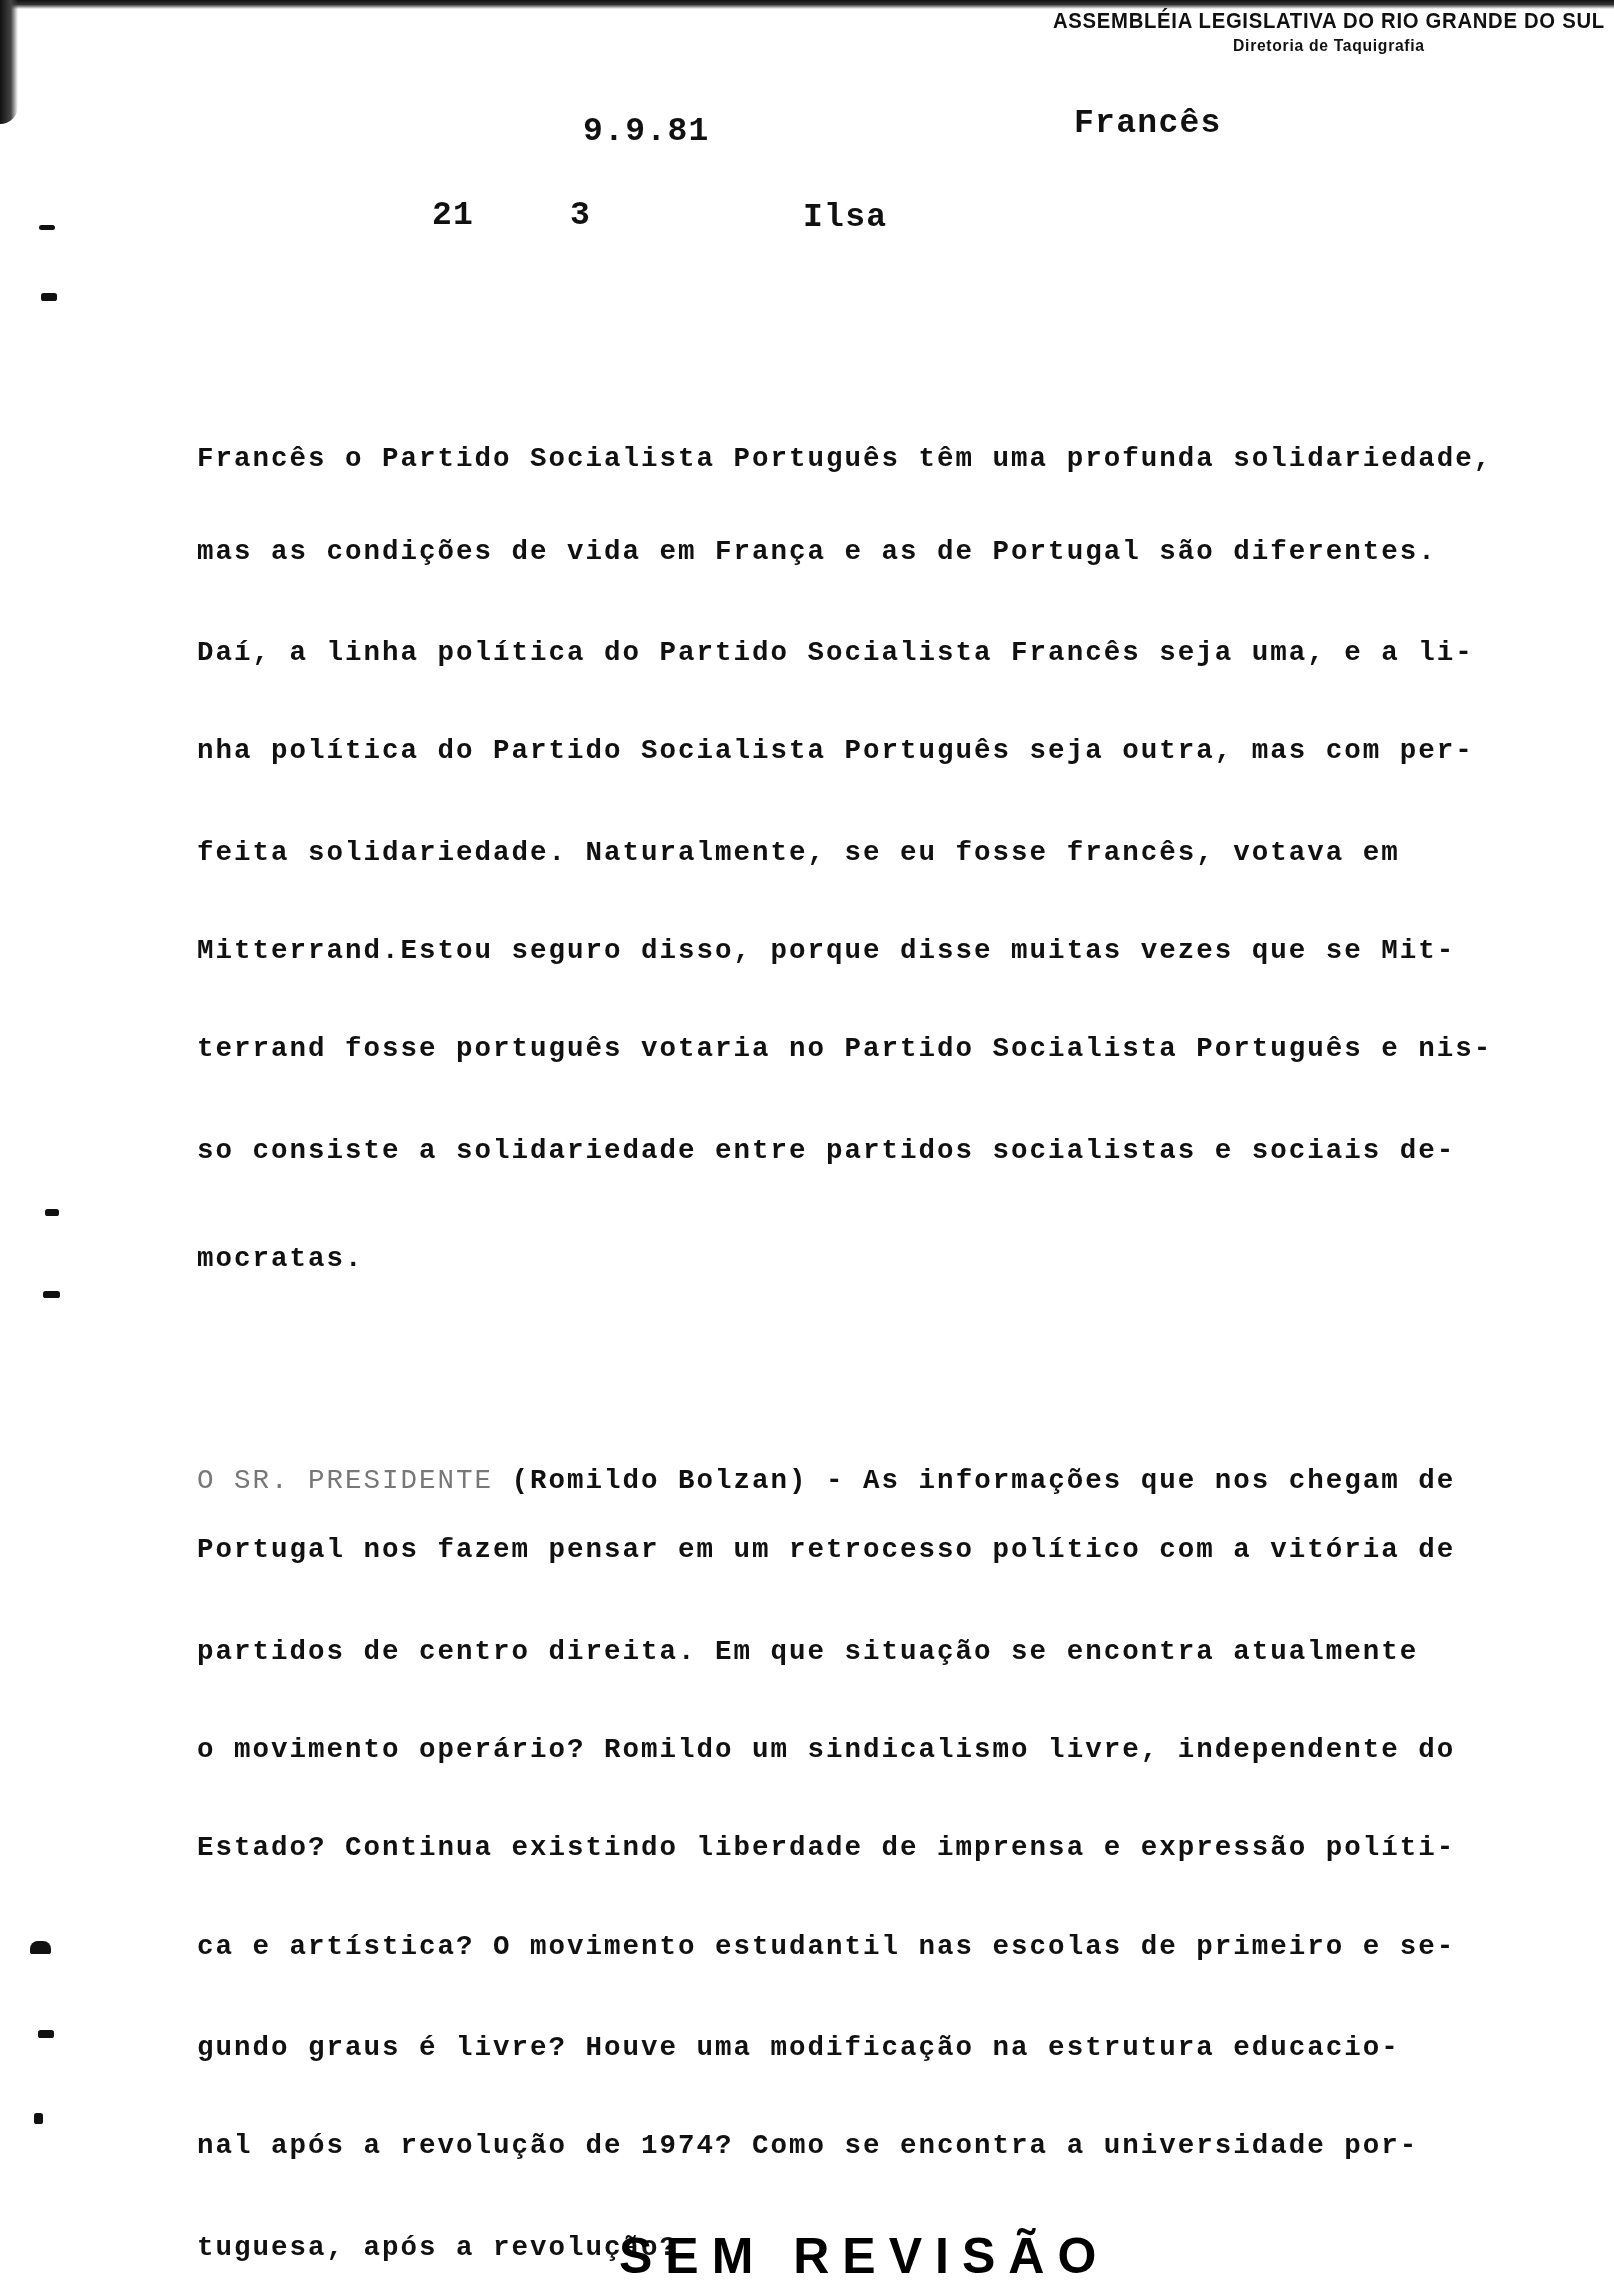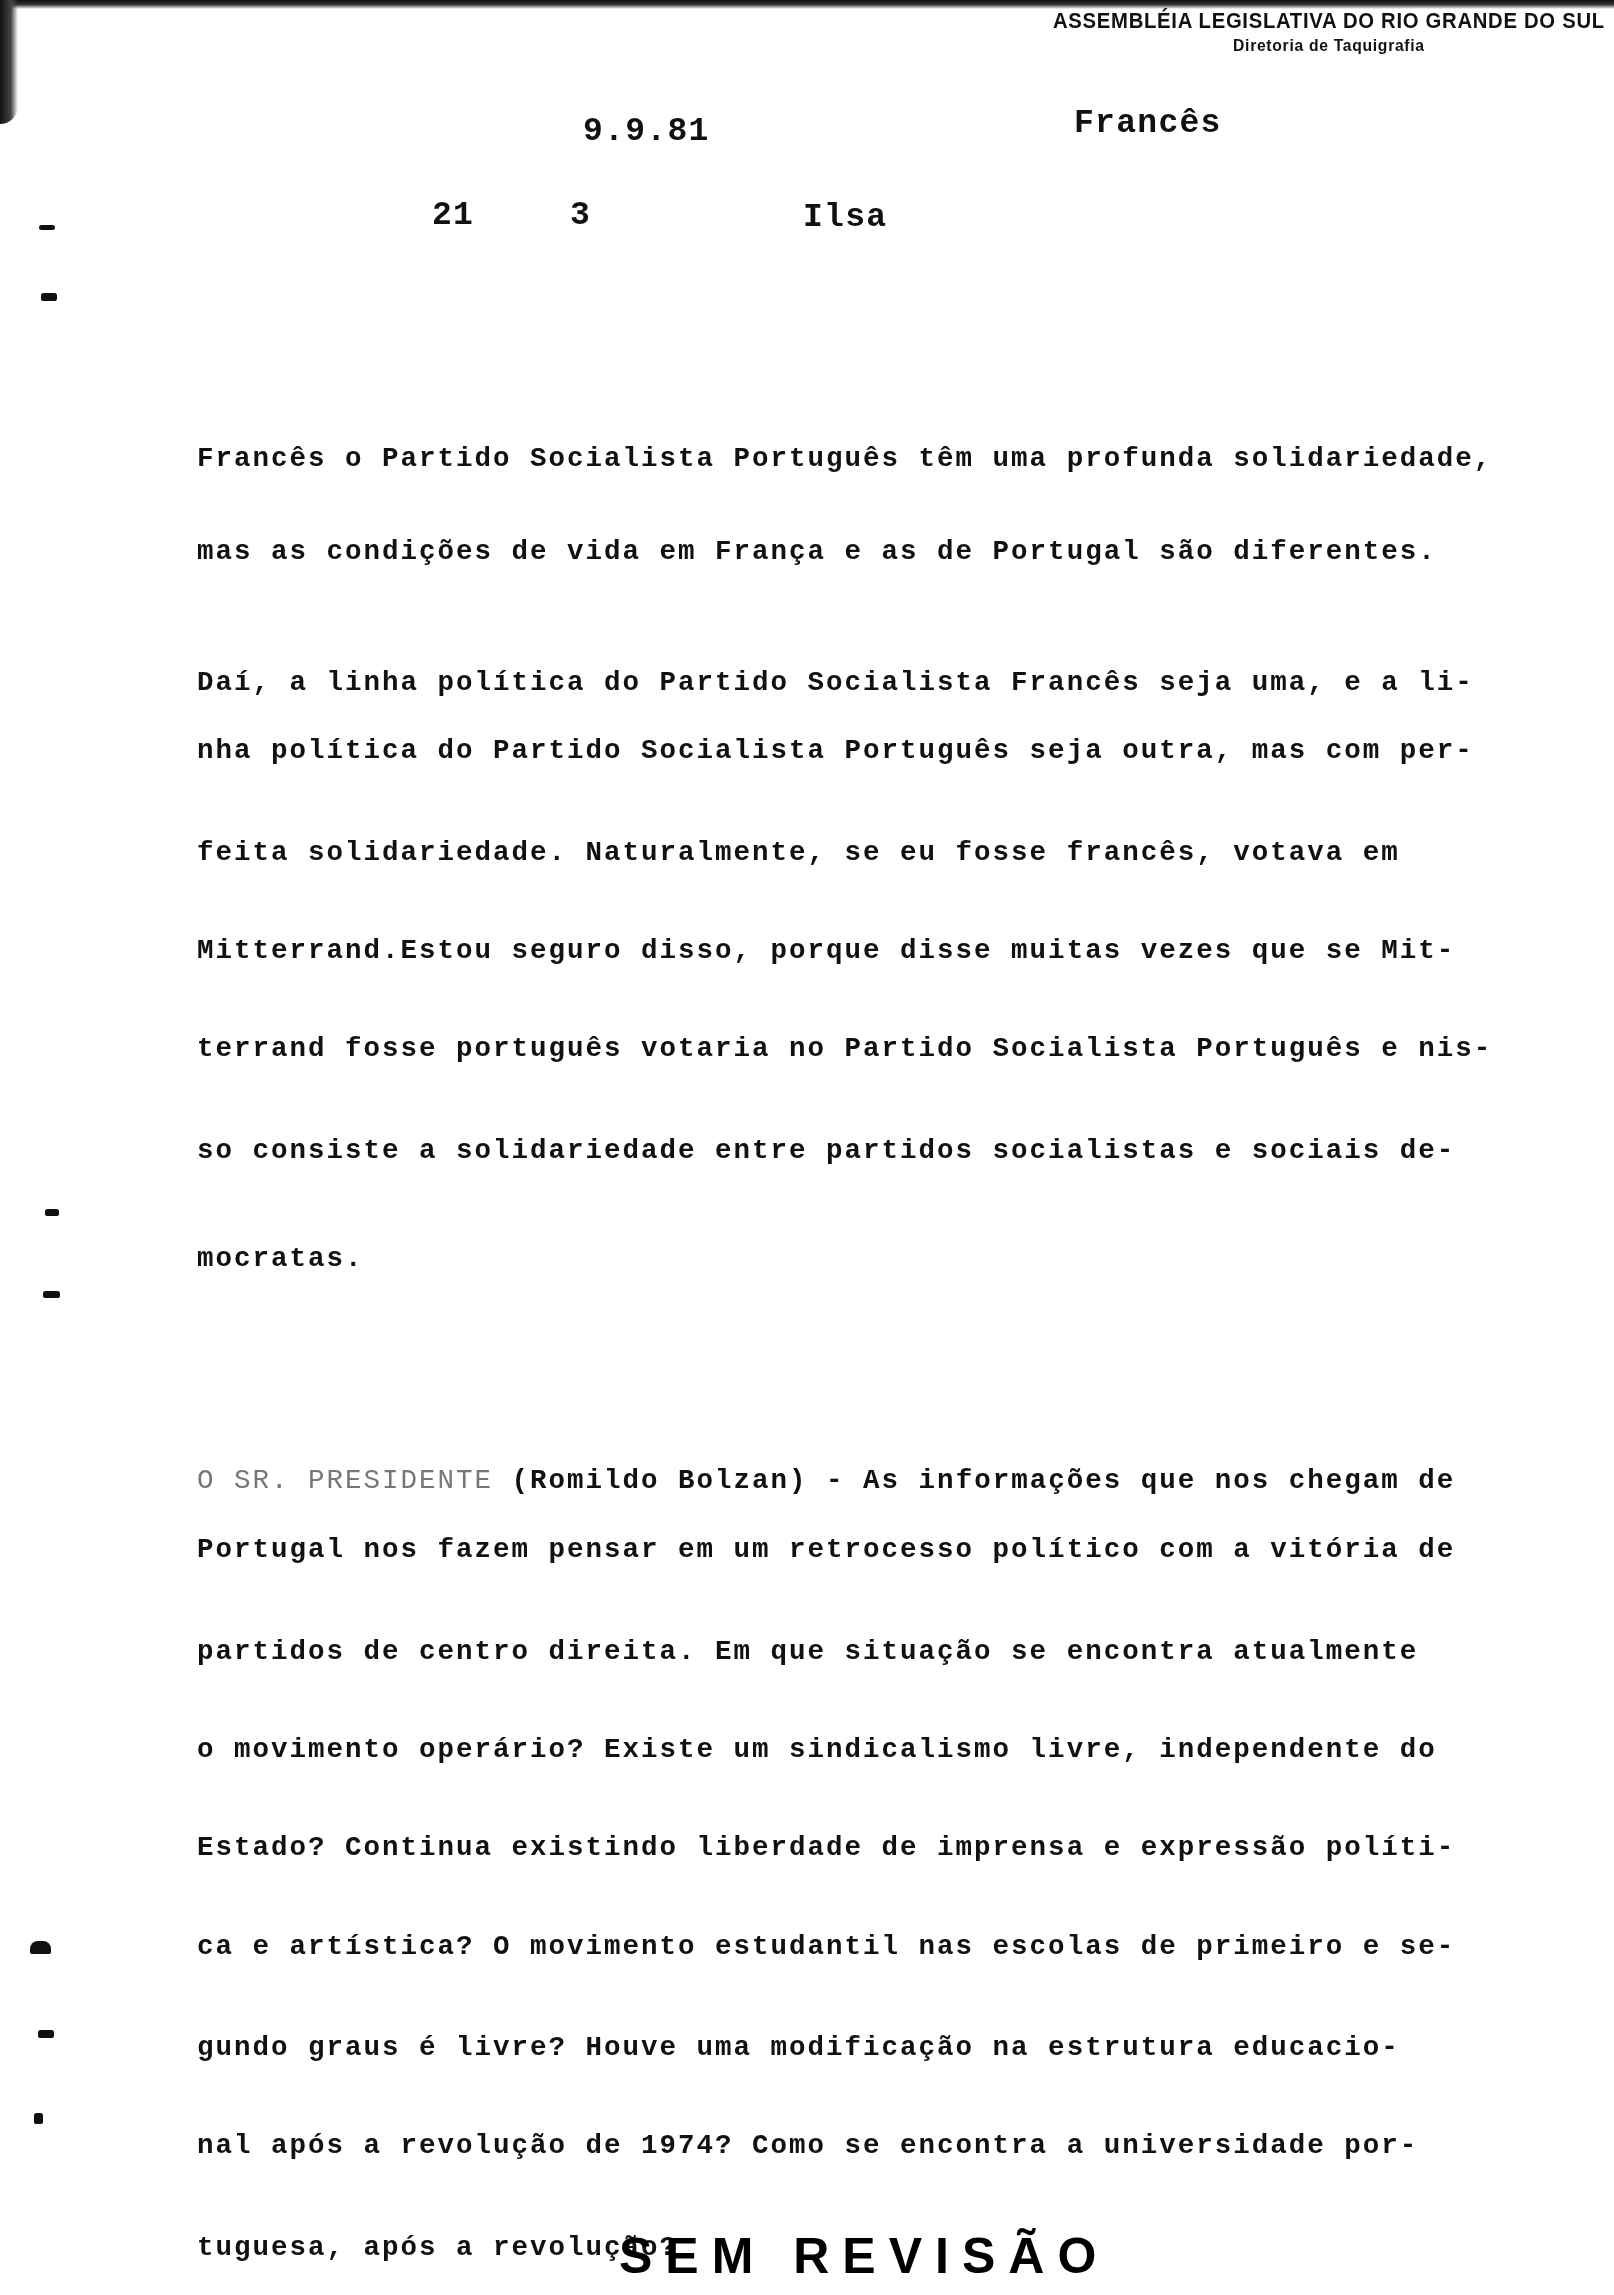--- a/index.html
+++ b/index.html
@@ -104,37 +104,37 @@
 
 <div class="meta" style="left:583px; top:113px;">9.9.81</div>
 <div class="meta" style="left:1074px; top:105px;">Francês</div>
 <div class="meta" style="left:432px; top:197px;">21</div>
 <div class="meta" style="left:570px; top:197px;">3</div>
 <div class="meta" style="left:803px; top:199px;">Ilsa</div>
 
 <div class="body-text" style="top:0;">
   <div class="line" style="top:445px;">Francês o Partido Socialista Português têm uma profunda solidariedade,</div>
   <div class="line" style="top:538px;">mas as condições de vida em França e as de Portugal são diferentes.</div>
-  <div class="line" style="top:639px;margin-top:30px;">Daí, a linha política do Partido Socialista Francês seja uma, e a li-</div>
+  <div class="line" style="top:639px;">Daí, a linha política do Partido Socialista Francês seja uma, e a li-</div>
   <div class="line" style="top:737px;">nha política do Partido Socialista Português seja outra,  mas com per-</div>
   <div class="line" style="top:839px;">feita solidariedade. Naturalmente, se eu fosse  francês, votava em</div>
   <div class="line" style="top:937px;">Mitterrand.Estou  seguro disso, porque disse muitas vezes que se Mit-</div>
   <div class="line" style="top:1035px;">terrand fosse português votaria no Partido Socialista Português e nis-</div>
   <div class="line" style="top:1137px;">so consiste a solidariedade entre partidos socialistas e sociais de-</div>
   <div class="line" style="top:1245px;">mocratas.</div>
 </div>
 
 <div class="body-text" style="top:0;">
   <div class="line" style="top:1435px;margin-top:32px;">
     <span class="speaker-prefix">O SR. PRESIDENTE</span>
     <span>(Romildo Bolzan) - As informações que nos chegam de</span>
   </div>
   <div class="line" style="top:1536px;">Portugal nos fazem pensar em um retrocesso político com a vitória de</div>
   <div class="line" style="top:1638px;">partidos de centro direita. Em que situação se encontra atualmente</div>
-  <div class="line" style="top:1736px;">o movimento operário? Existe um sindicalismo livre, independente do</div>
+  <div class="line" style="top:1736px;">o movimento operário? Romildo um sindicalismo livre, independente do</div>
   <div class="line" style="top:1834px;">Estado? Continua existindo liberdade  de imprensa e expressão políti-</div>
   <div class="line" style="top:1933px;">ca e artística? O movimento estudantil nas escolas de primeiro e se-</div>
   <div class="line" style="top:2034px;">gundo  graus é livre? Houve uma  modificação  na estrutura  educacio-</div>
   <div class="line" style="top:2132px;">nal após a  revolução de 1974? Como  se encontra a universidade por-</div>
   <div class="line" style="top:2234px;">tuguesa, após a  revolução?</div>
 </div>
 
 <div class="stamp">SEM REVISÃO</div>
 
 <div class="margin-mark" style="left:39px; top:225px; width:15.7px; height:5.2px;"></div>

